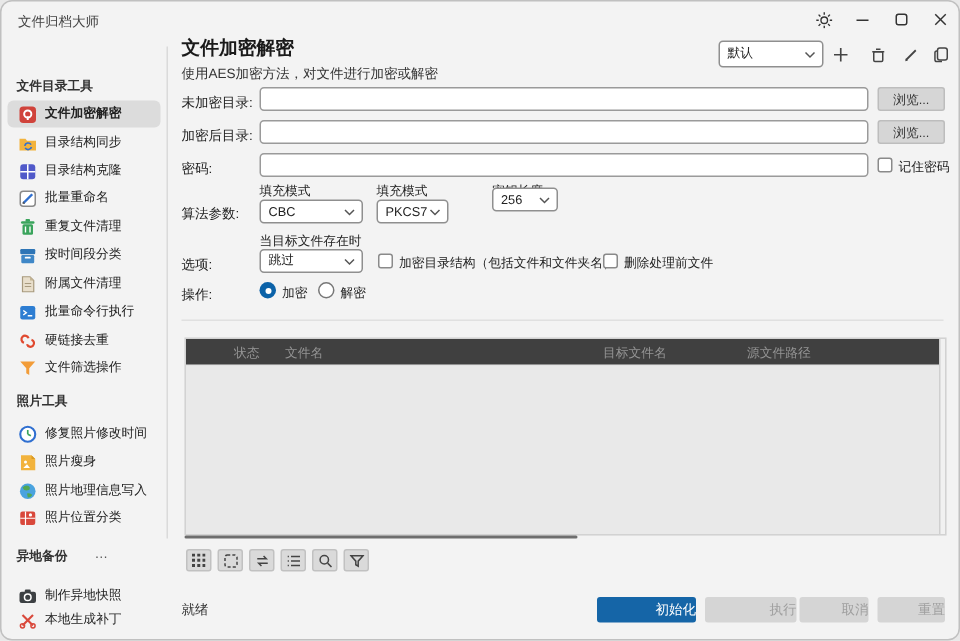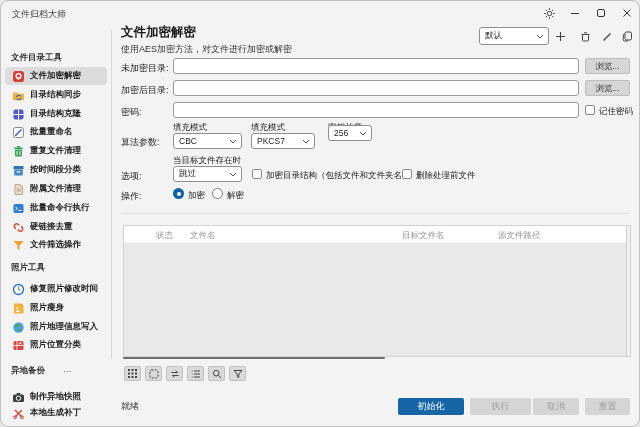--- a/index.html
+++ b/index.html
@@ -10,21 +10,21 @@
   .titlebar { position:absolute; left:0; top:0; right:0; height:24px; }
   .win-title { position:absolute; left:11px; top:7px; font-size:9px; color:#444; }
   .wc { position:absolute; top:5px; width:14px; height:14px; display:flex; align-items:center; justify-content:center; cursor:pointer; }
 
   
   .sidebar { position:absolute; left:0; top:24px; width:110px; bottom:0; }
   .side-h { position:absolute; left:10px; font-size:8.5px; font-weight:bold; color:#333; }
   .side-item { position:absolute; left:4px; width:102px; height:18px; display:flex; align-items:center; border-radius:4px; cursor:pointer; }
   .side-item.sel { background:#dcdcdc; }
   .side-item .si { width:13px; height:13px; margin-left:7px; flex:0 0 13px; display:flex; }
-  .side-item .lbl { margin-left:5px; font-size:8.5px; color:#222; white-space:nowrap;font-weight:bold; }
+  .side-item .lbl { margin-left:5px; font-size:8.5px; color:#222; white-space:nowrap; }
   .side-item.sel .lbl { font-weight:bold; }
   .more-dots { position:absolute; font-size:9px; color:#555; letter-spacing:1px; cursor:pointer; }
   .foot-ic { position:absolute; width:14px; height:14px; cursor:pointer; display:flex; }
   .v-divider { position:absolute; left:110px; top:30px; height:328px; width:1px; background:#dadada; }
 
   
   .main-title { position:absolute; left:120px; top:23px; font-size:12.5px; font-weight:bold; color:#1a1a1a; }
   .main-sub { position:absolute; left:120px; top:42px; font-size:9px; color:#333; }
   .label { position:absolute; font-size:9px; color:#222; }
   .small-label { position:absolute; font-size:8.5px; color:#222; }
@@ -34,30 +34,30 @@
   .combo svg { position:absolute; right:4px; }
   .cb { position:absolute; width:10px; height:10px; background:#fff; border:1px solid #8a8a8a; border-radius:2px; cursor:pointer; }
   .radio { position:absolute; width:11px; height:11px; border-radius:50%; cursor:pointer; }
   .radio.on { background:#0b62a8; }
   .radio.on::after { content:""; position:absolute; left:3.5px; top:3.5px; width:4px; height:4px; border-radius:50%; background:#fff; }
   .radio.off { background:#fff; border:1px solid #777; }
   .h-divider { position:absolute; left:120px; top:212px; width:508px; height:1px; background:#e0e0e0; }
 
   
   .table { position:absolute; left:122px; top:224px; width:508px; height:132px; background:#e9e9e9; border:1px solid #d2d2d2; }
-  .thead { position:absolute; left:0; top:0; right:4px; height:18px; background:#ffffff; border-bottom:1px solid #e4e4e4; display:flex; }
+  .thead { position:absolute; left:0; top:0; right:4px; height:18px; background:#404040; border-bottom:1px solid #e4e4e4; display:flex; }
   .th { font-size:8.5px; color:#949494; line-height:18px; padding-left:6px; white-space:nowrap; }
   .vscroll { position:absolute; right:0; top:0; bottom:0; width:4px; border-left:1px solid #cfcfcf; background:#f1f1f1; }
   .hthumb { position:absolute; left:122px; top:356px; width:262px; height:2px; background:#6e6e6e; border-radius:1px; }
 
   
   .mini { position:absolute; top:365px; width:17px; height:15px; background:#dadada; border:1px solid #c1c1c1; border-radius:2px; display:flex; align-items:center; justify-content:center; cursor:pointer; }
 
   
-  .act { position:absolute; top:397px; height:17px; border:none; border-radius:2px; font-size:9px; font-family:inherit; cursor:pointer; }
+  .act { position:absolute; top:397px; height:17px; border:none; border-radius:2px; font-size:9px; font-family:inherit; cursor:pointer;text-align:right; }
   .act.primary { background:#1565a7; color:#fff; }
   .act.disabled { background:#d5d5d5; color:#9f9f9f; }
   .status { position:absolute; left:120px; top:399px; font-size:9px; color:#333; }
 
   .ico-btn { position:absolute; width:16px; height:16px; display:flex; align-items:center; justify-content:center; cursor:pointer; }
 </style>
 </head>
 <body>
 
 <div class="window">
@@ -355,21 +355,21 @@
     <span class="small-label" style="left:172px; top:121px">填充模式</span>
     <span class="small-label" style="left:250px; top:121px">填充模式</span>
     <span class="small-label" style="left:327px; top:121px">密钥长度</span>
 
     <div class="combo" style="left:172px; top:132px; width:69px">
       <span>CBC</span>
       <svg width="8" height="5" viewBox="0 0 8 5">
           <path d="M1 1 L4 4 L7 1" fill="none" stroke="#555" stroke-width="1"></path>
         </svg>
     </div>
-    <div class="combo" style="left:250px; top:132px; width:64px">
+    <div class="combo" style="left:250px; top:132px; width:48px">
       <span>PKCS7</span>
       <svg width="8" height="5" viewBox="0 0 8 5">
           <path d="M1 1 L4 4 L7 1" fill="none" stroke="#555" stroke-width="1"></path>
         </svg>
     </div>
     <div class="combo" style="left:327px; top:124px; width:44px">
       <span>256</span>
       <svg width="8" height="5" viewBox="0 0 8 5">
           <path d="M1 1 L4 4 L7 1" fill="none" stroke="#555" stroke-width="1"></path>
         </svg>

